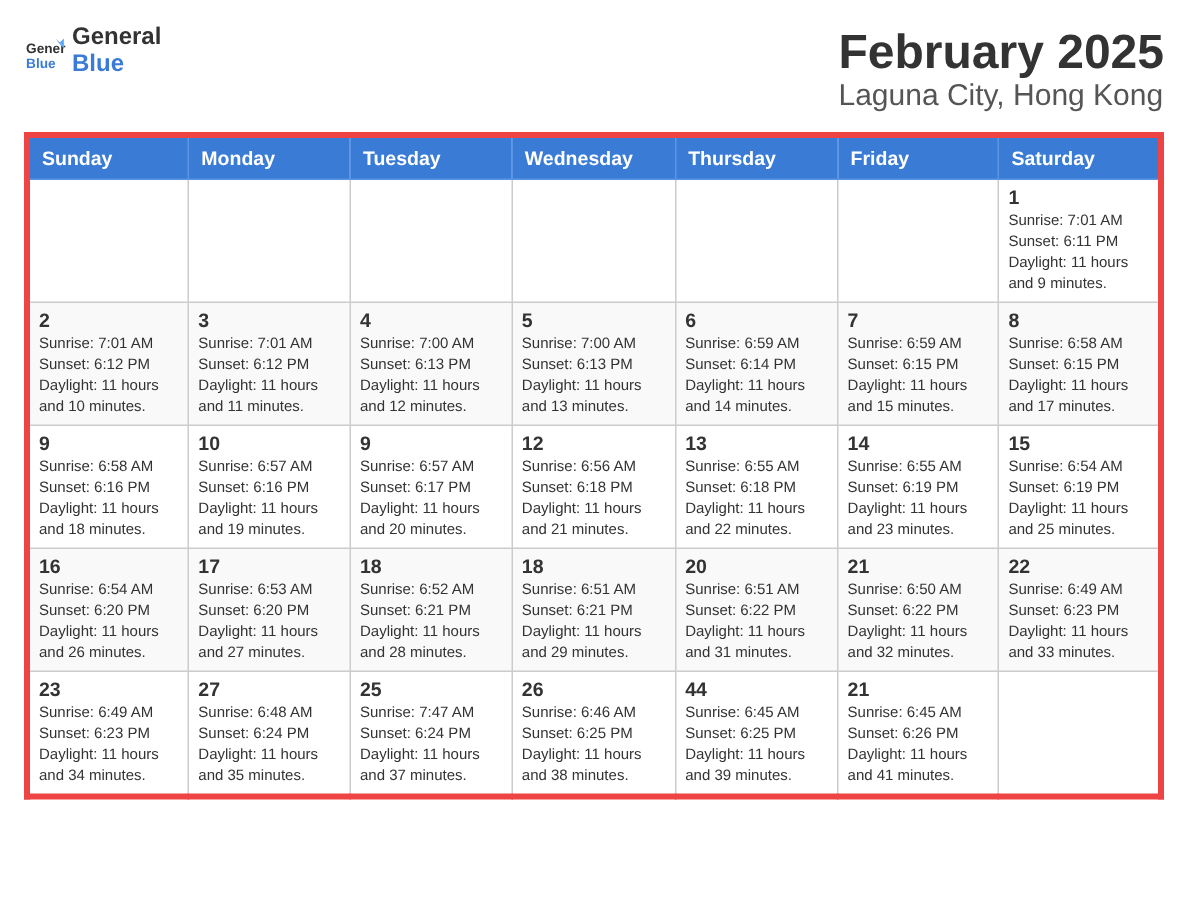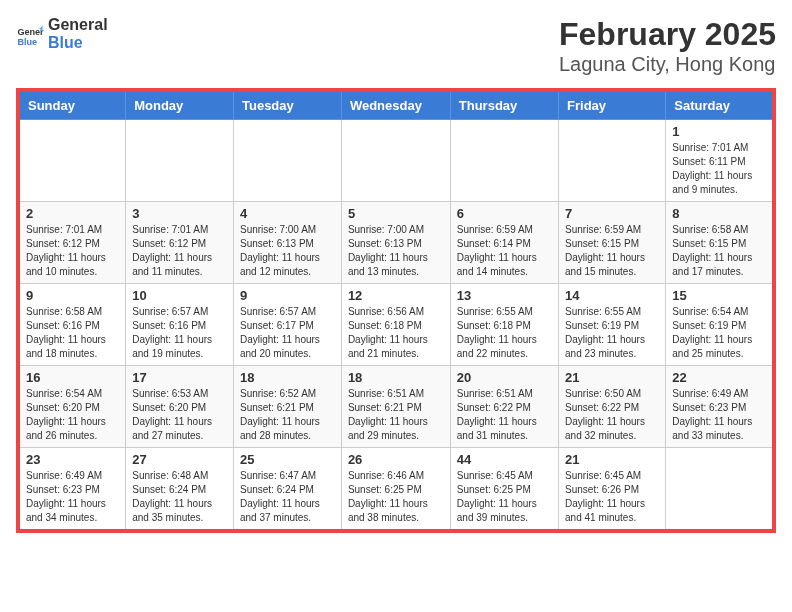--- a/index.html
+++ b/index.html
@@ -295,21 +295,21 @@
         </td>
         <td>
           <span class="day-number">27</span>
           <div class="day-info" style="white-space: pre-line;">Sunrise: 6:48 AM
 Sunset: 6:24 PM
 Daylight: 11 hours
 and 35 minutes.</div>
         </td>
         <td>
           <span class="day-number">25</span>
-          <div class="day-info" style="white-space: pre-line;">Sunrise: 6:47 AM
+          <div class="day-info" style="white-space: pre-line;">Sunrise: 7:47 AM
 Sunset: 6:24 PM
 Daylight: 11 hours
 and 37 minutes.</div>
         </td>
         <td>
           <span class="day-number">26</span>
           <div class="day-info" style="white-space: pre-line;">Sunrise: 6:46 AM
 Sunset: 6:25 PM
 Daylight: 11 hours
 and 38 minutes.</div>

